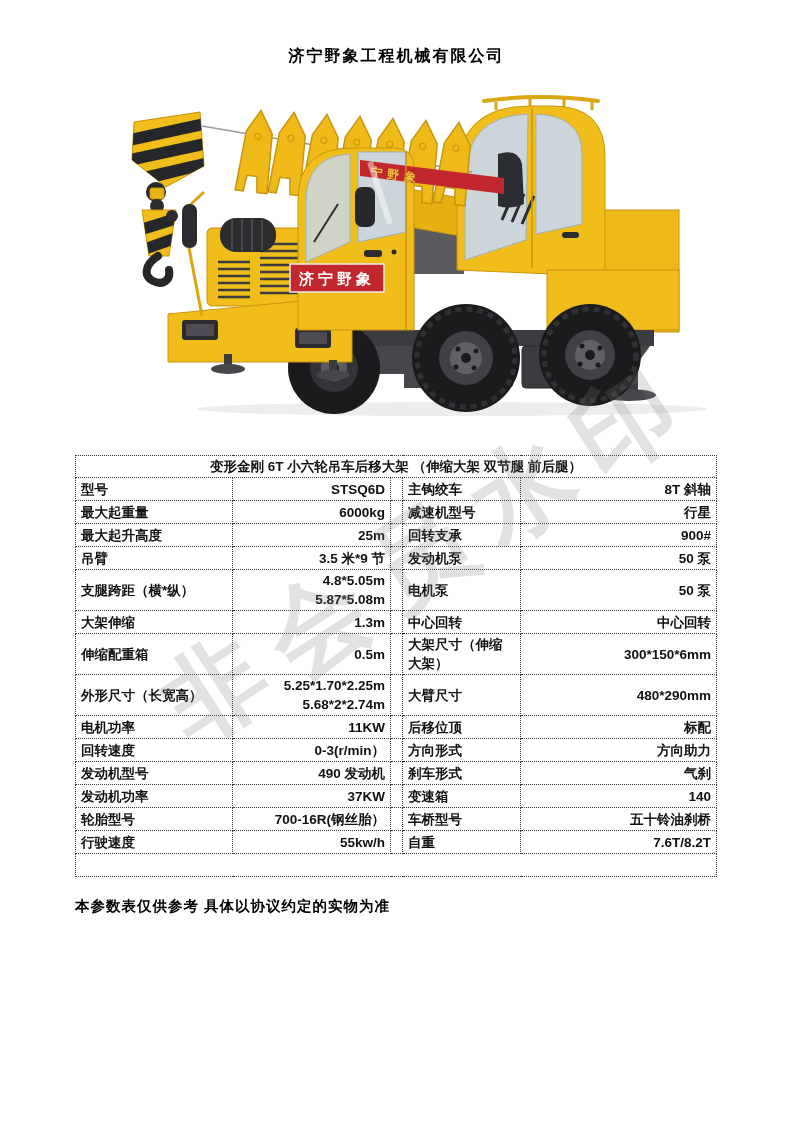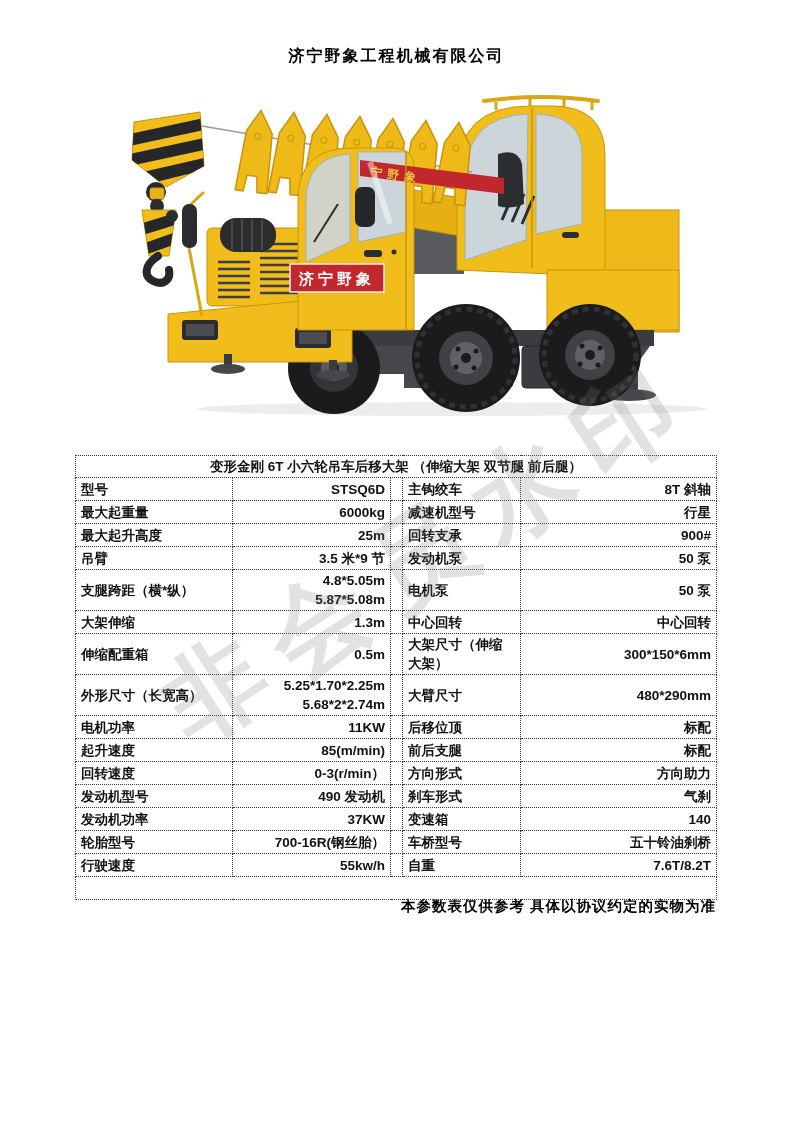--- a/index.html
+++ b/index.html
@@ -15,21 +15,21 @@
         color:rgba(125,125,125,0.22);transform:rotate(-33deg);pointer-events:none;z-index:3;}
   table.spec{position:absolute;left:75px;top:425px;width:641px;border-collapse:collapse;
         table-layout:fixed;z-index:2;margin-top:30px;}
   table.spec td{border:1px dotted #3a3a3a;padding:1px 5px;font-size:13.5px;font-weight:bold;
         line-height:19px;vertical-align:middle;overflow:hidden;color:#111;}
   td.t-title{text-align:center;font-size:15px;line-height:21px;padding:1px 2px;}
   td.gap{border-top:none;border-bottom:none;padding:0;}
   td.val{white-space:pre-line;text-align:right;}
   td.cell{height:20px;}
   .empty-row td{height:20px;}
-  .footer-note{position:absolute;left:75px;top:897px;width:641px;text-align:right;
+  .footer-note{position:absolute;left:75px;top:897px;width:641px;
         font-size:14.5px;font-weight:bold;letter-spacing:1px;color:#000;padding-right:2px;}
 </style>
 </head>
 <body>
 
 <div class="page">
 
   <h1 class="company-title">济宁野象工程机械有限公司</h1>
 
   <div class="photo">
@@ -286,27 +286,20 @@
     <td class="val cell">480*290mm</td>
   </tr>
         <tr>
     <td class="lbl cell">电机功率</td>
     <td class="val cell">11KW</td>
     <td class="gap"></td>
     <td class="lbl cell">后移位顶</td>
     <td class="val cell">标配</td>
   </tr>
         <tr>
-    <td class="lbl cell">起升速度</td>
-    <td class="val cell">85(m/min)</td>
-    <td class="gap"></td>
-    <td class="lbl cell">前后支腿</td>
-    <td class="val cell">标配</td>
-  </tr>
-        <tr>
     <td class="lbl cell">回转速度</td>
     <td class="val cell">0-3(r/min）</td>
     <td class="gap"></td>
     <td class="lbl cell">方向形式</td>
     <td class="val cell">方向助力</td>
   </tr>
         <tr>
     <td class="lbl cell">发动机型号</td>
     <td class="val cell">490 发动机</td>
     <td class="gap"></td>

